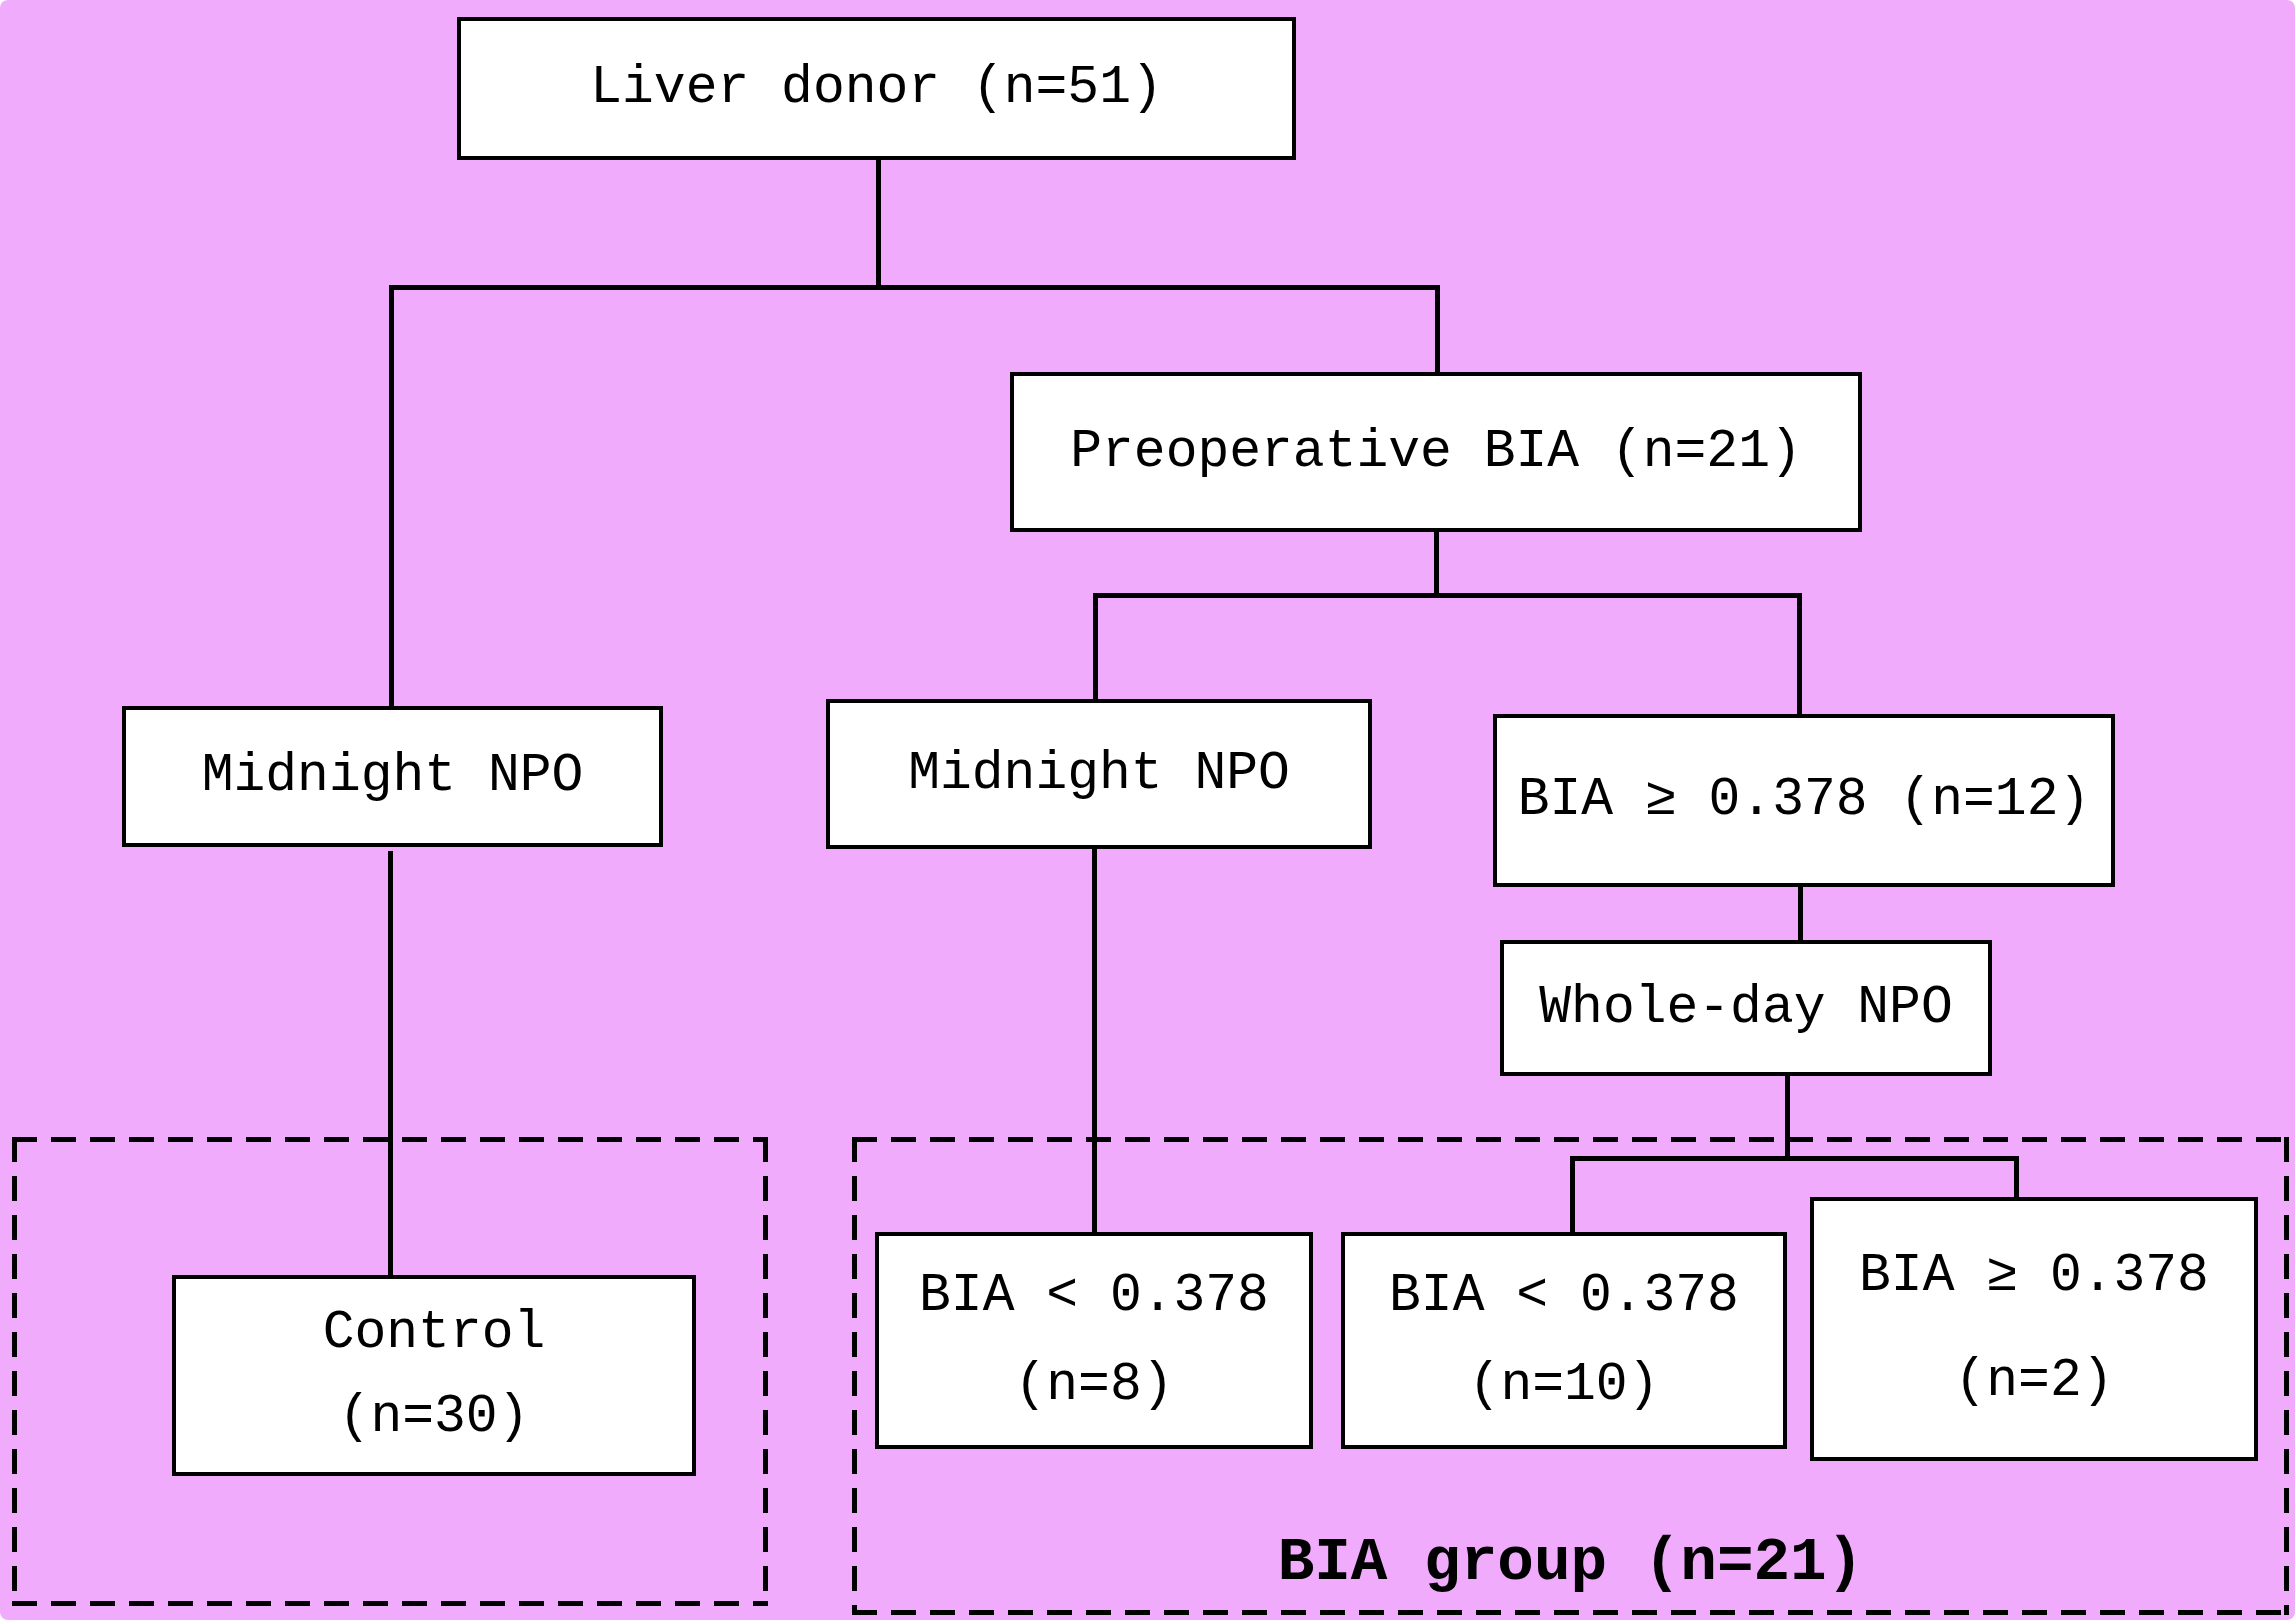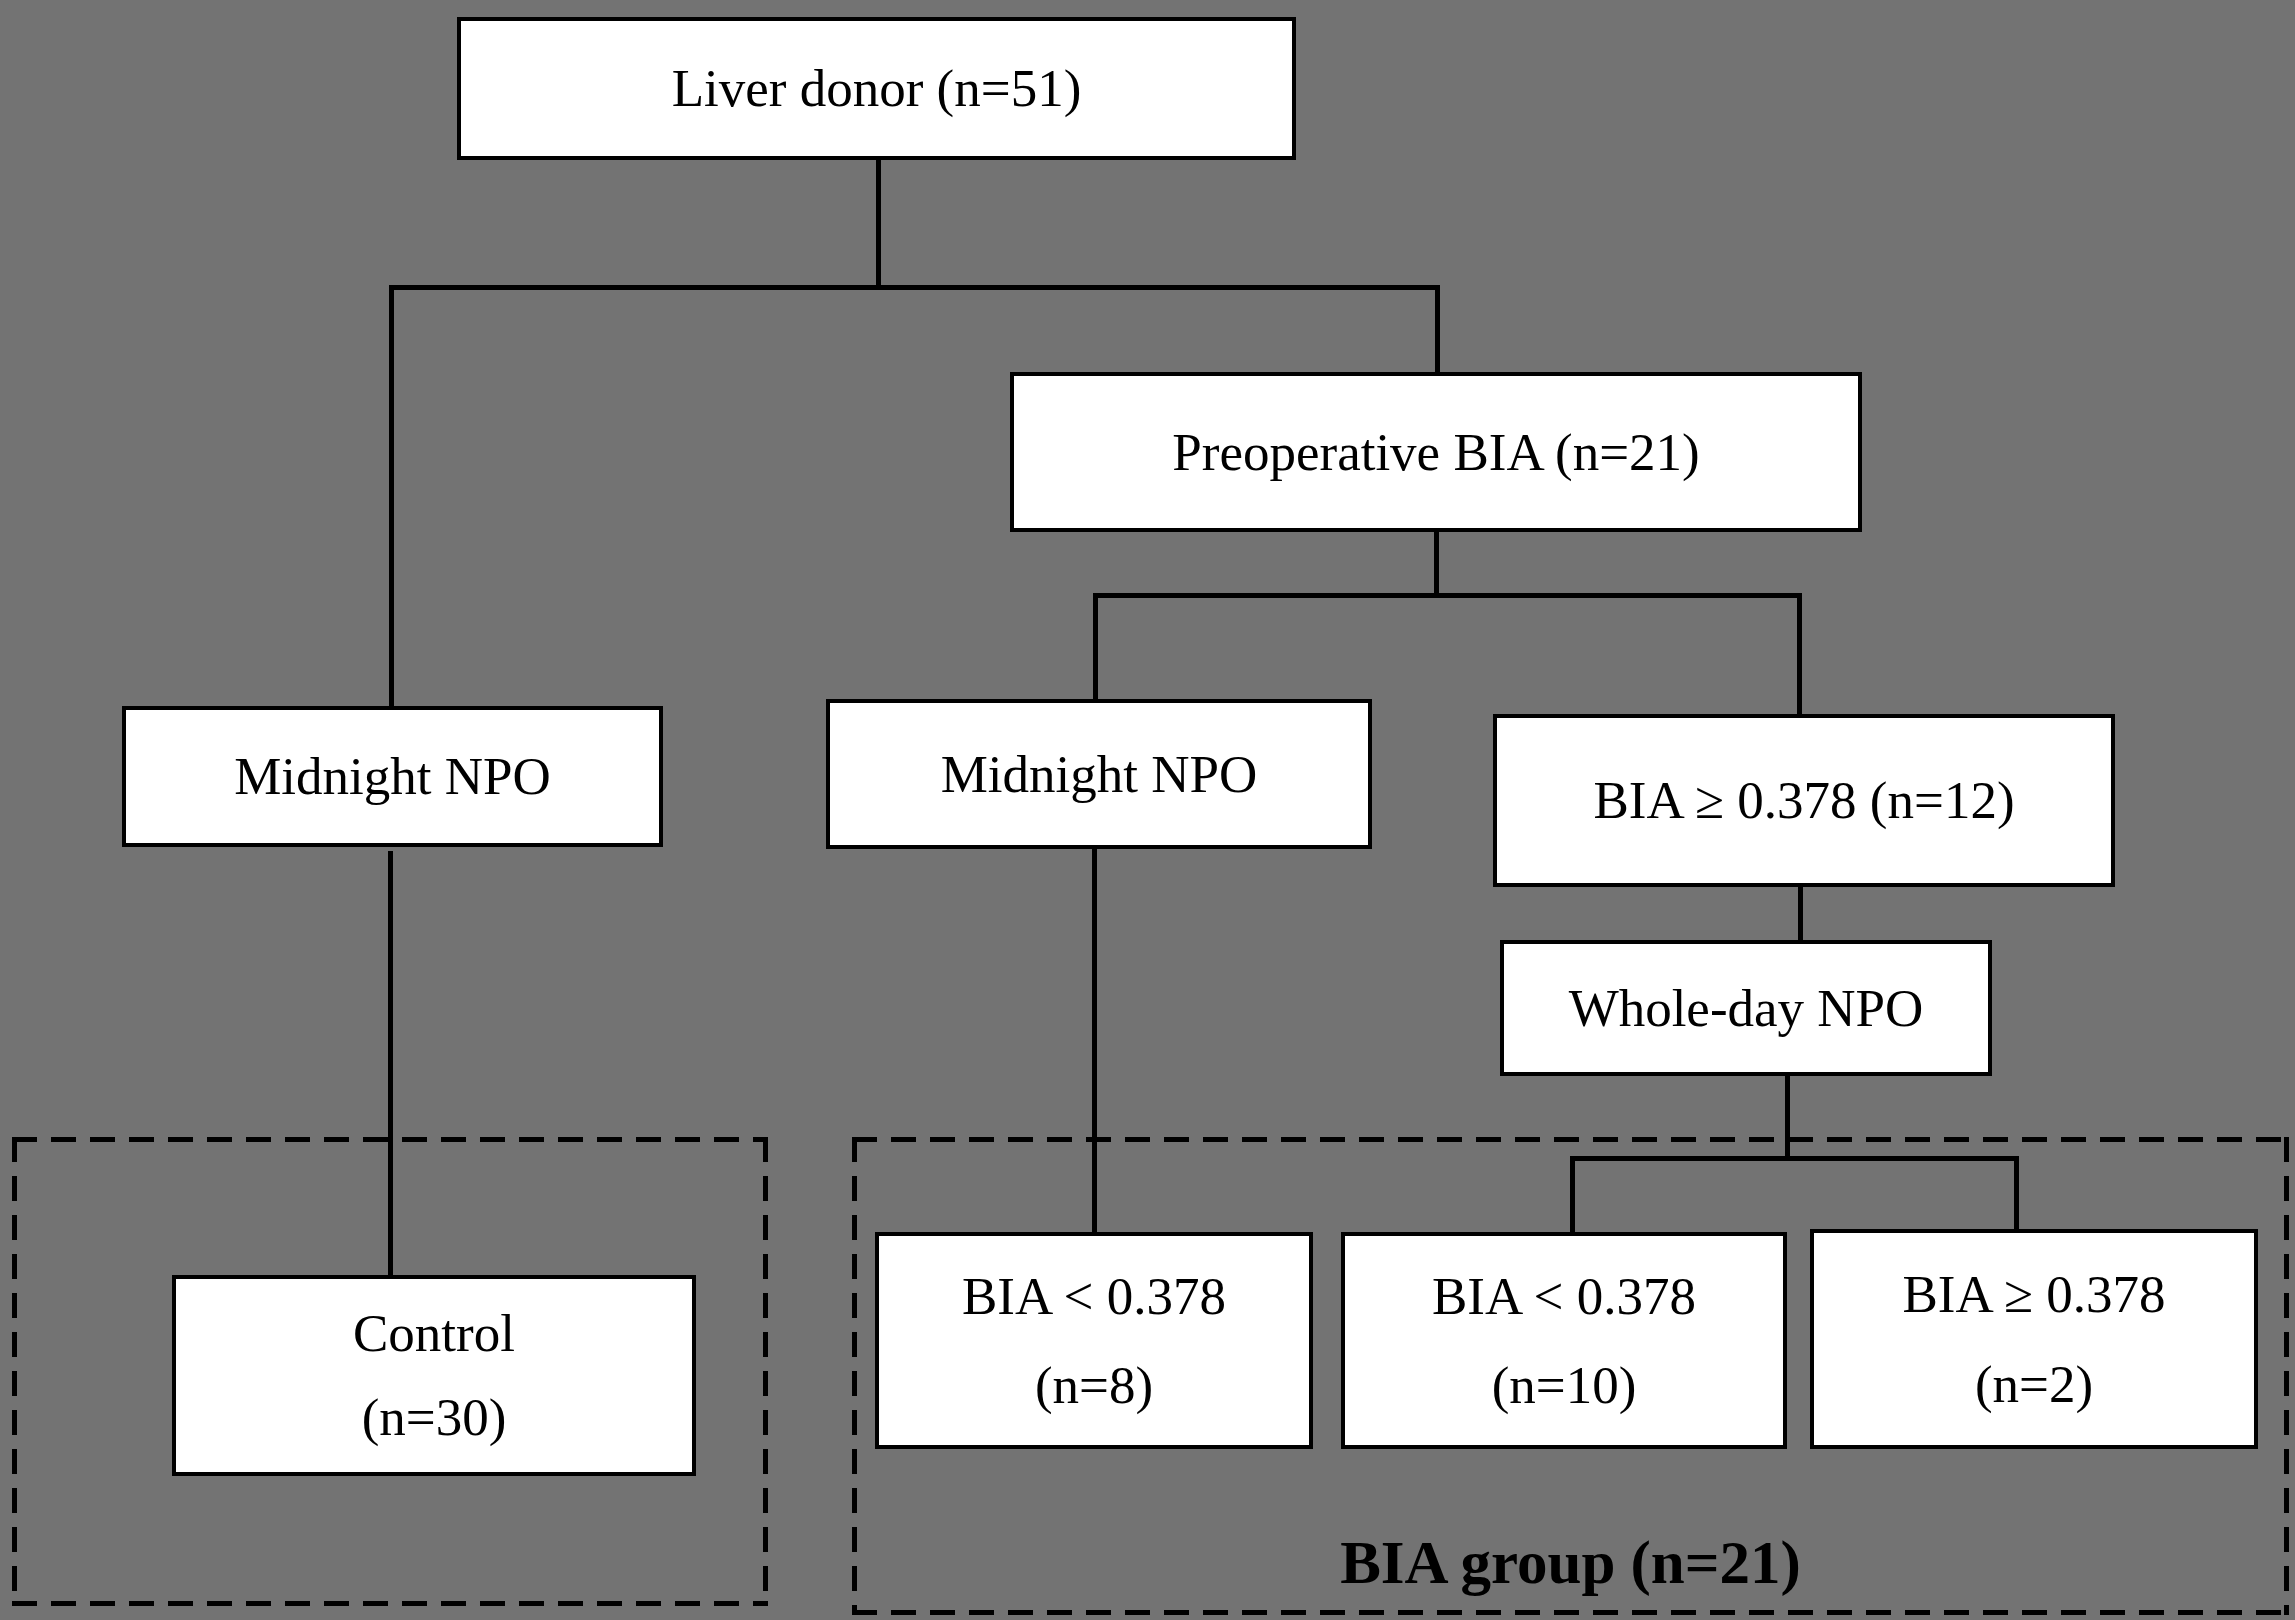--- a/index.html
+++ b/index.html
@@ -4,23 +4,24 @@
 <style>
   html, body {
     margin: 0;
     padding: 0;
     background: #ffffff;
   }
   #canvas {
     position: relative;
     width: 2295px;
     height: 1620px;
-    background: #737373;
-    font-family: Liberation Serif, serif;
+    background: #f0abfc;
+    font-family: Liberation Mono, monospace;
     color: #000000;
+    border-radius: 8px;
   }
   
   .node {
     position: absolute;
     box-sizing: border-box;
     border: 4.6px solid #000000;
     background: #ffffff;
     display: flex;
     align-items: center;
     justify-content: center;
@@ -142,21 +143,21 @@
   <div class="node two-line" style="left:875px; top:1232px; width:438px; height:217px;">
     <span>BIA &lt; 0.378</span>
     <span>(n=8)</span>
   </div>
 
   <div class="node two-line" style="left:1341px; top:1232px; width:446px; height:217px;">
     <span>BIA &lt; 0.378</span>
     <span>(n=10)</span>
   </div>
 
-  <div class="node two-line" style="left:1810px; top:1229px; width:448px; height:220px;">
+  <div class="node two-line" style="left:1810px; top:1197px; width:448px; height:264px;">
     <span>BIA ≥ 0.378</span>
     <span>(n=2)</span>
   </div>
 
 
   <div class="group-label" style="left:852px; top:1509px; width:1437px;margin-top:23px;">
     <span>BIA group (n=21)</span>
   </div>
 
 </div>

